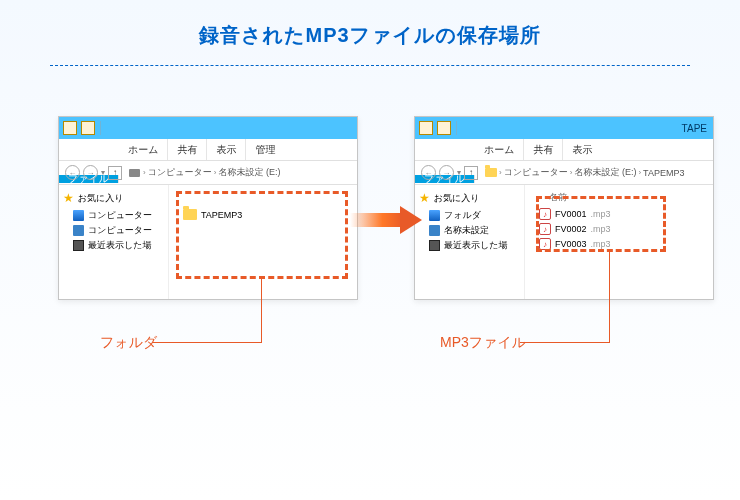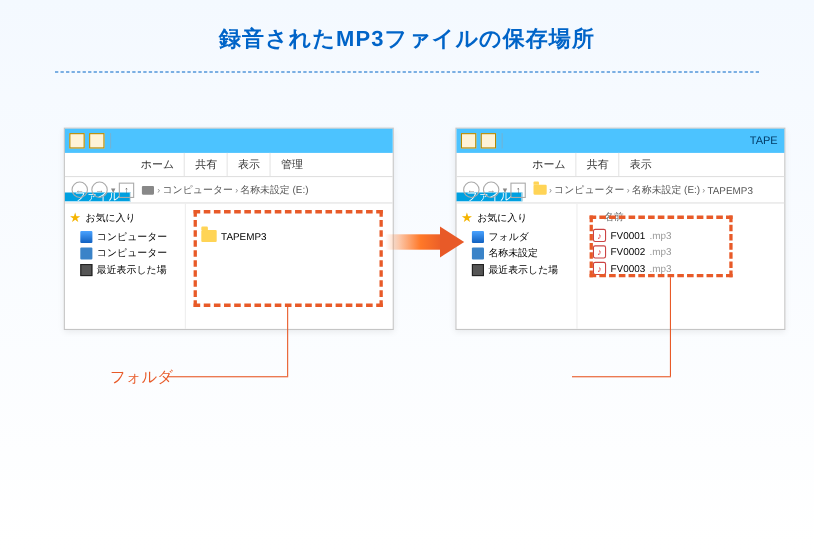--- a/index.html
+++ b/index.html
@@ -195,16 +195,17 @@
 
   <div class="arrow">
     <div class="arrow-body"></div>
     <div class="arrow-head"></div>
   </div>
 
   <div class="caption cap-left">フォルダ</div>
   <div class="lead h1"></div>
   <div class="lead v1"></div>
 
+  <div class="caption cap-right">MP3ファイル</div>
   <div class="lead h2"></div>
   <div class="lead v2"></div>
 
 </div>
 
 </body></html>

